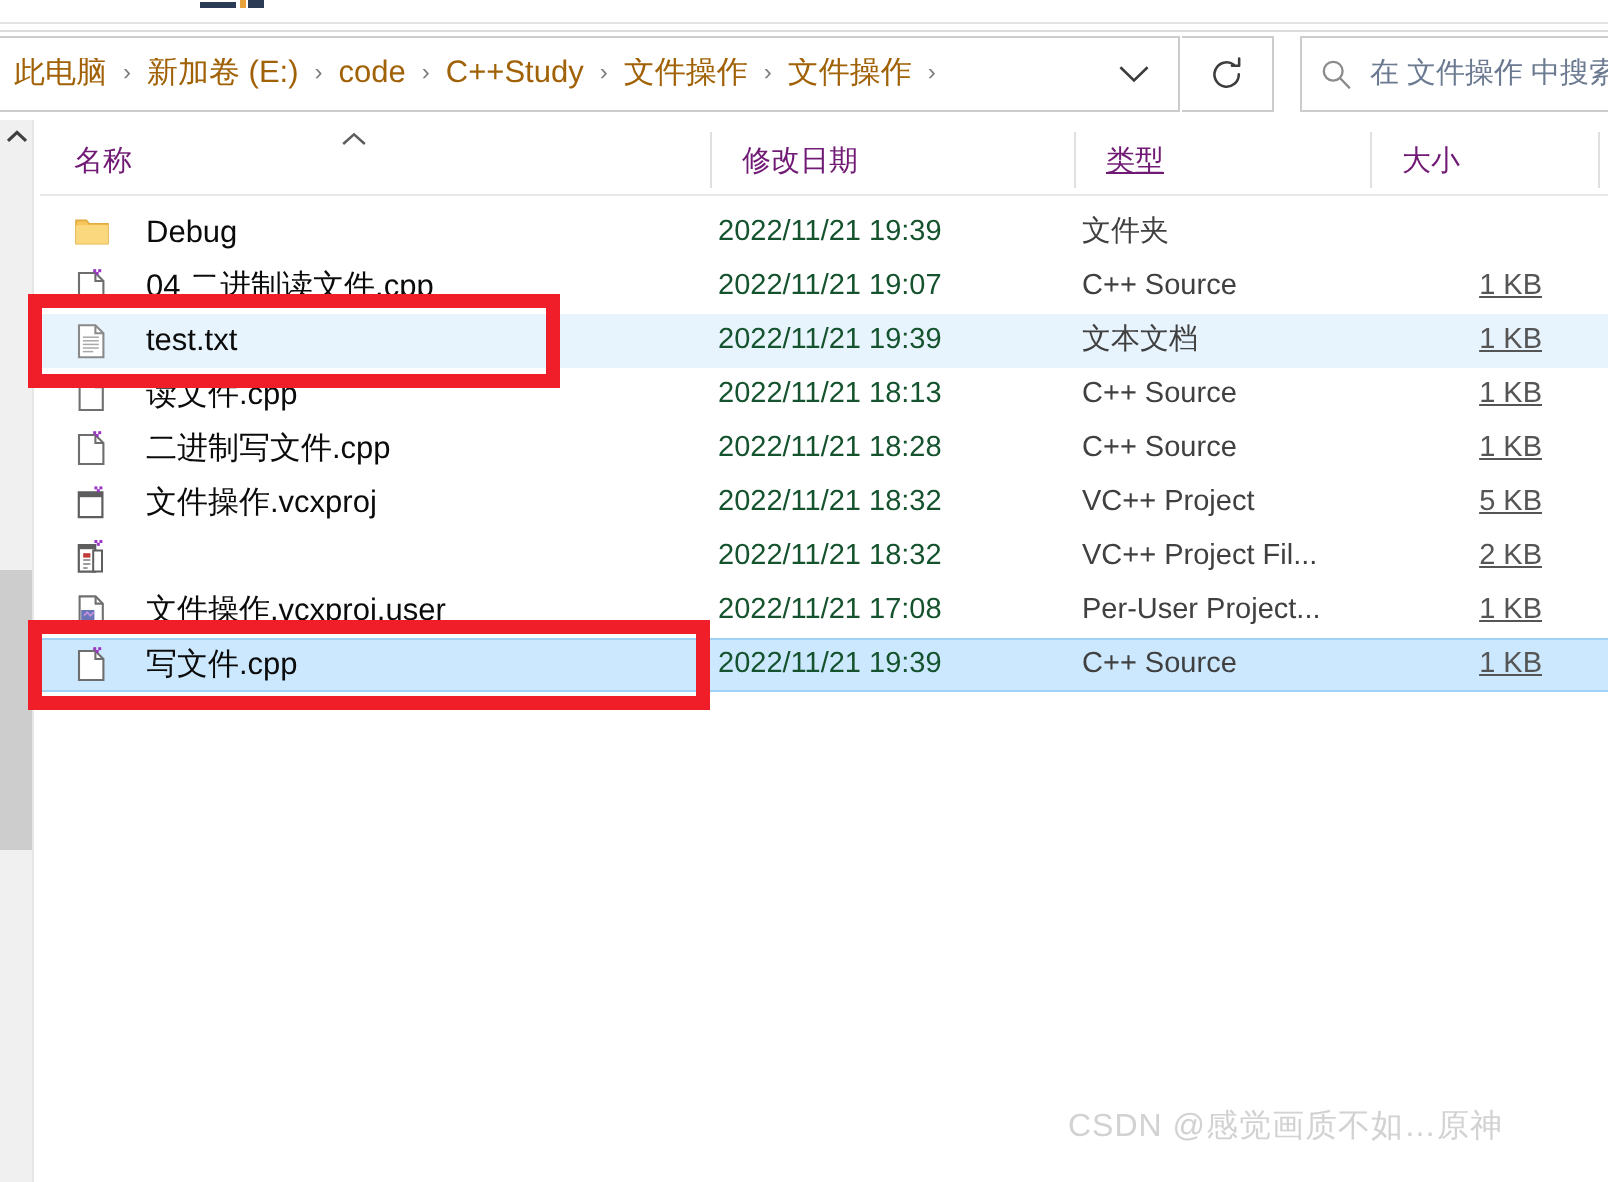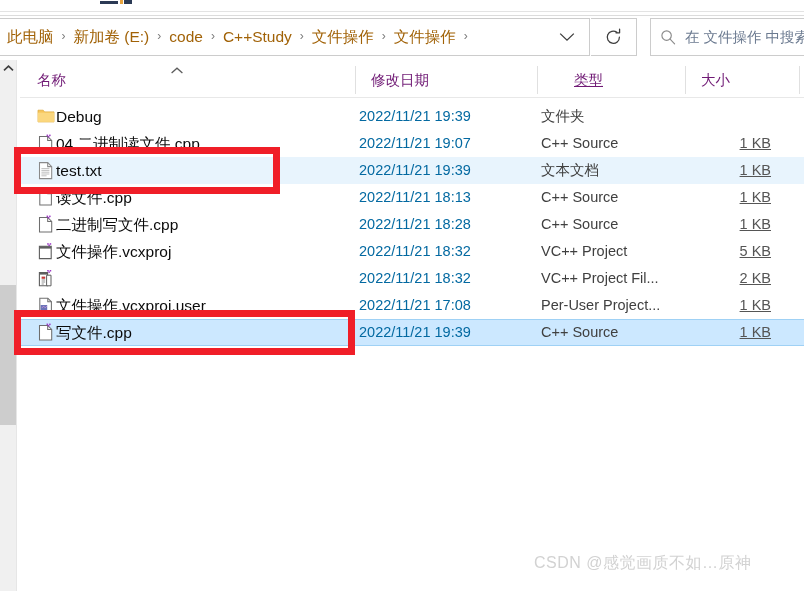--- a/index.html
+++ b/index.html
@@ -211,30 +211,30 @@
     box-sizing: border-box;
   }
   .frow.hover-sel {
     background: #e8f4fd;
   }
   .cell-name {
     position: absolute;
     left: 17px;
     display: flex;
     align-items: center;
-    gap: 1px;
+    gap: 18px;
     font-size: 15.5px;
     color: #0b0b0b;
     line-height: 1;
   }
   .cell-date {
     position: absolute;
     left: 339px;
     font-size: 14.5px;
-    color: #0369a1;
+    color: #14532d;
     line-height: 1;
   }
   .cell-type {
     position: absolute;
     left: 521px;
     font-size: 14.5px;
     color: #404040;
     line-height: 1;
   }
   .cell-size {
@@ -336,21 +336,21 @@
       </div>
       <span class="search-placeholder">在 文件操作 中搜索</span>
     </div>
   </div>
 
   <div class="col-header">
     <div class="hdr" style="left:17px;">名称</div>
     <div class="col-sep" style="left:335px;"></div>
     <div class="hdr" style="left:351px;">修改日期</div>
     <div class="col-sep" style="left:517px;"></div>
-    <div class="hdr" style="left:554px;text-decoration:underline;">类型</div>
+    <div class="hdr" style="left:533px;text-decoration:underline;">类型</div>
     <div class="col-sep" style="left:665px;"></div>
     <div class="hdr" style="left:681px;">大小</div>
     <div class="col-sep" style="left:779px;"></div>
   </div>
   <div class="sort-arrow">
     <svg width="14" height="10" viewBox="0 0 14 10">
       <path d="M1.6 7 L7 2.2 L12.4 7" fill="none" stroke="#5c5c5c" stroke-width="1.25"></path>
     </svg>
   </div>
   <div class="hdr-underline"></div>

